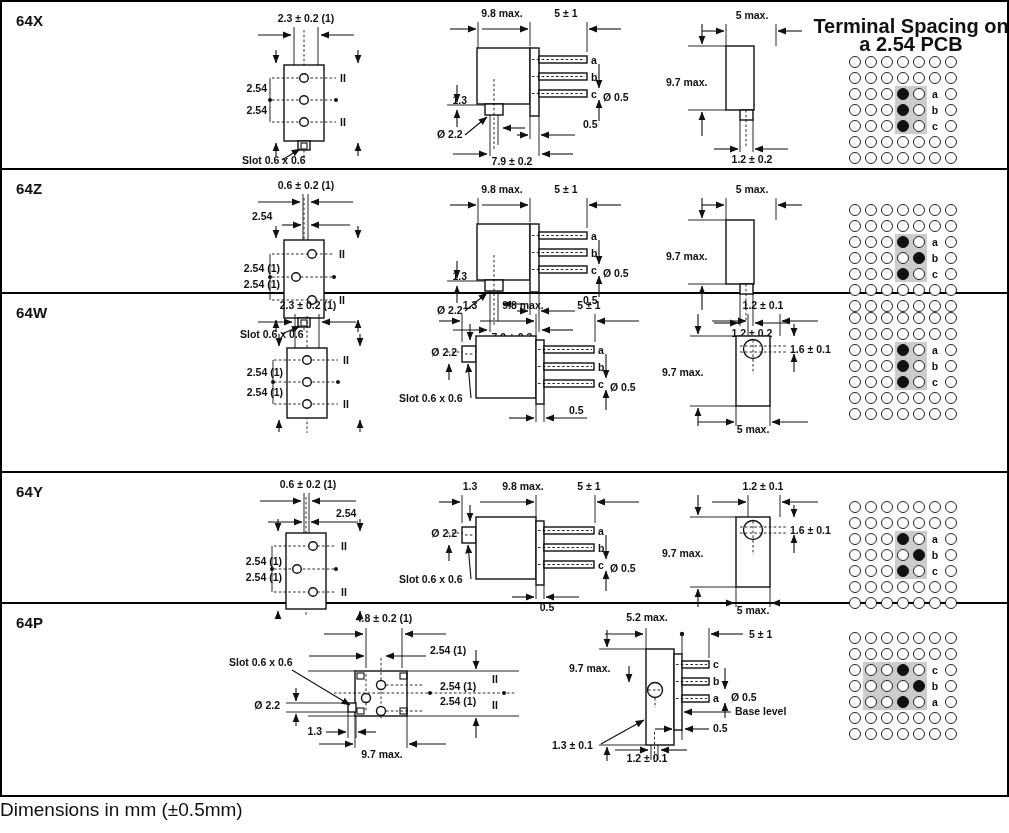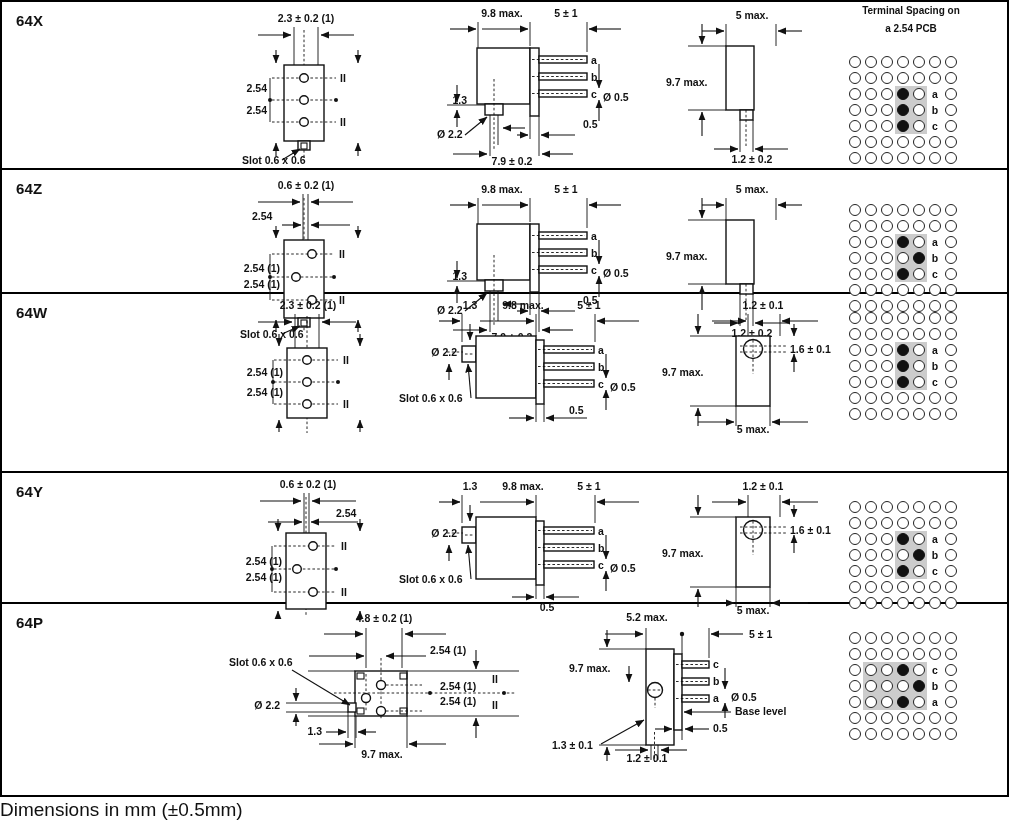--- a/index.html
+++ b/index.html
@@ -9,21 +9,21 @@
   .row.sep{border-bottom:2px solid #000;}
   .row-label{position:absolute;left:14px;top:10px;font-weight:bold;font-size:15px;letter-spacing:.2px;}
   svg{position:absolute;overflow:visible;}
   svg text{font:bold 10.5px "Liberation Sans",sans-serif;fill:#111;}
   .bd{fill:#fff;stroke:#111;stroke-width:1.4;}
   .no{fill:none;stroke:#111;stroke-width:1.1;}
   .thin{stroke:#111;stroke-width:0.9;}
   .dsh{stroke:#111;stroke-width:0.9;stroke-dasharray:2.6 2.2;fill:none;}
   .dim{stroke:#111;stroke-width:1.1;}
   .dot{fill:#111;}
-  .grid-title{position:absolute;left:810px;top:0;width:198px;text-align:center;font-weight:bold;font-size:10px;line-height:18px;}
+  .grid-title{position:absolute;left:810px;top:15px;width:198px;text-align:center;font-weight:bold;font-size:20px;line-height:18px;}
   .pcb{position:absolute;display:grid;grid-template-columns:repeat(7,16px);grid-auto-rows:16px;}
   .gcell{display:flex;align-items:center;justify-content:center;}
   .gshade{background:#cccccc;}
   .gdot{width:10px;height:10px;border:1.7px solid #222;border-radius:50%;background:#fff;box-sizing:content-box;}
   .gfill{background:#111;border-color:#111;}
   .glab{font:bold 10.5px "Liberation Sans",sans-serif;}
   #caption{position:absolute;left:0;top:799px;width:1009px;text-align:left;font-size:19px;}
 </style>
 </head>
 <body>

